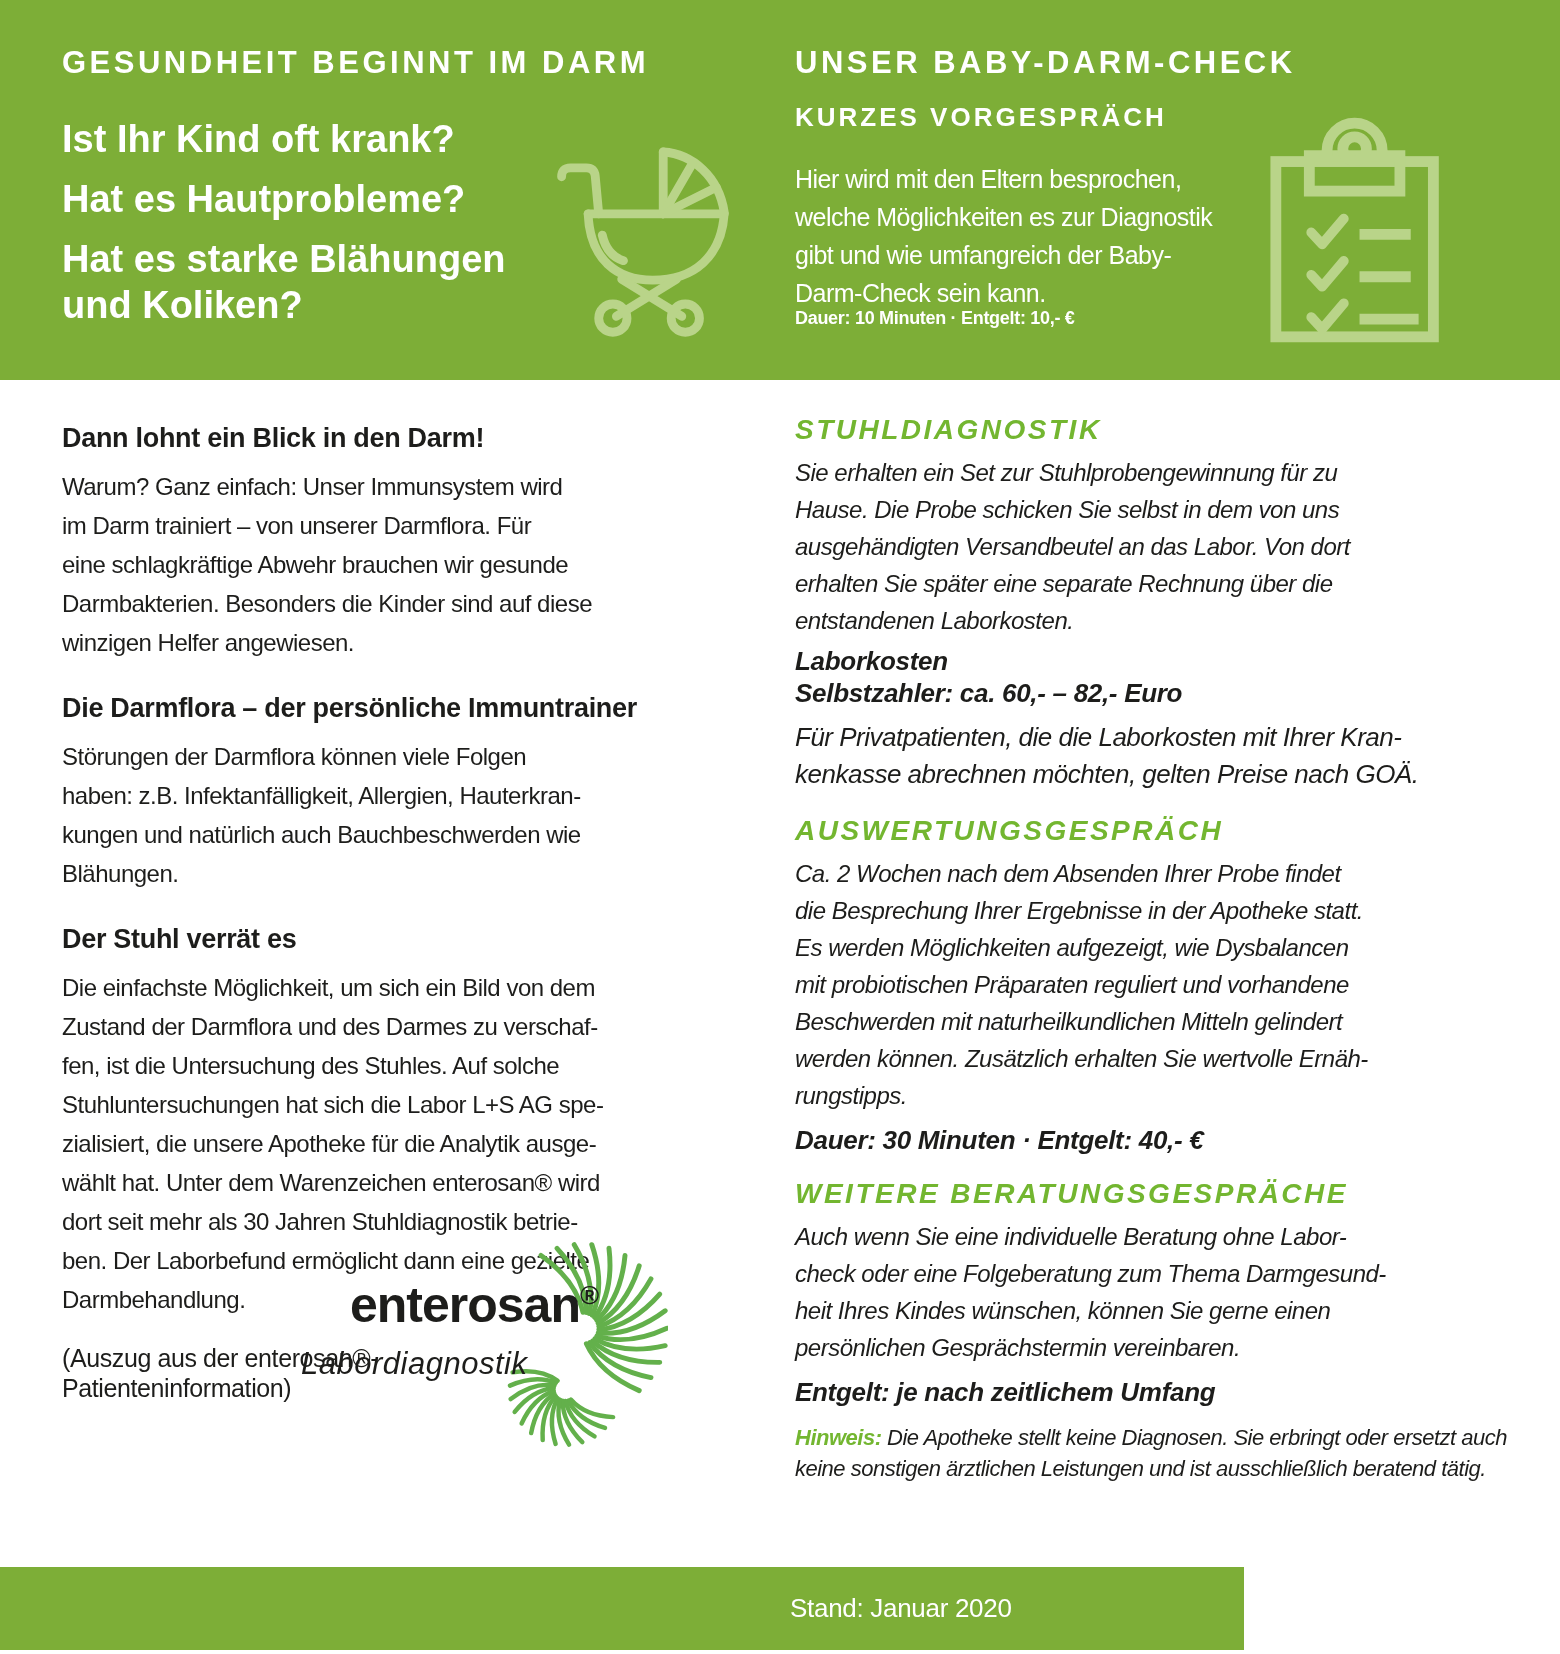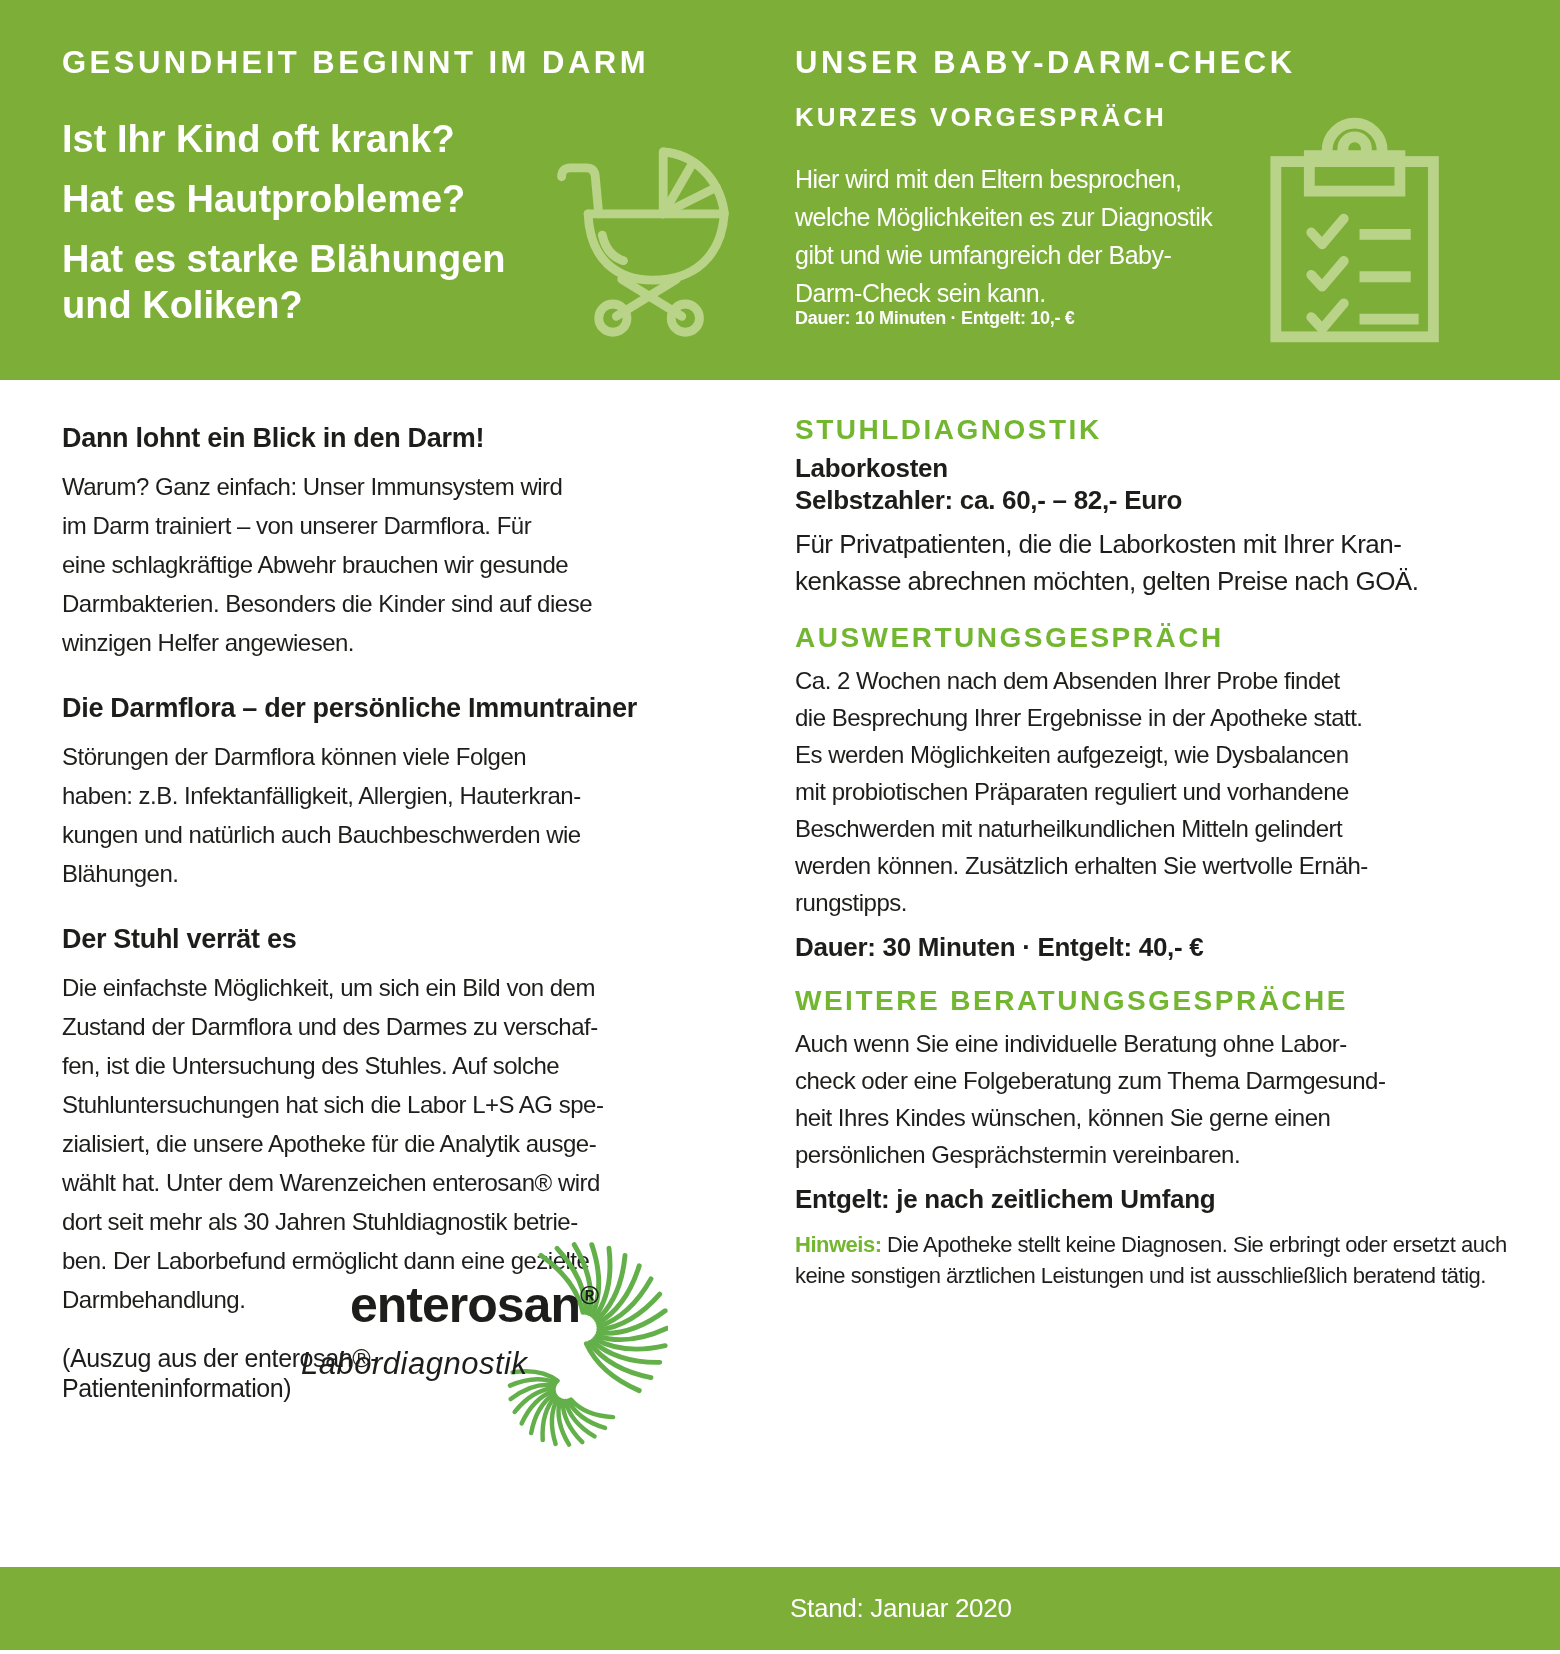--- a/index.html
+++ b/index.html
@@ -17,21 +17,21 @@
   .questions p{margin:0 0 14px;font-size:38px;line-height:46px;font-weight:bold;white-space:pre-line;}
   .kurz{position:absolute;left:795px;top:102px;margin:0;color:#fff;font-size:26px;font-weight:bold;letter-spacing:3px;}
   .banner-body{position:absolute;left:795px;top:160px;width:470px;margin:0;color:#fff;
     font-size:25px;line-height:38px;letter-spacing:-0.5px;white-space:pre-line;}
   .banner-meta{position:absolute;left:795px;top:308px;margin:0;color:#fff;font-size:18px;font-weight:bold;letter-spacing:-0.3px;}
   .stroller-svg{position:absolute;left:551px;top:128px;}
   .clipboard-svg{position:absolute;left:1266px;top:113px;}
   
   .col{position:absolute;top:380px;}
   .col-left{left:62px;width:660px;}
-  .col-right{left:795px;width:720px;}
+  .col-right{left:795px;width:720px;font-style:italic;}
   .bold-head{margin:0;font-size:27px;line-height:33px;font-weight:bold;letter-spacing:-0.3px;}
   .col-left .bold-head.lead{margin-top:42px;}
   .col-left .bold-head.mid{margin-top:30px;}
   .body-p{margin:12px 0 0;font-size:24px;line-height:39px;letter-spacing:-0.5px;white-space:pre-line;}
   .green-head{margin:0;font-size:28px;line-height:32px;font-weight:bold;letter-spacing:2.5px;
     color:var(--accent-green,#73b630);}
   .col-right .green-head.first{margin-top:34px;}
   .col-right .green-head.later{margin-top:22px;}
   .col-right .body-p{margin-top:8px;line-height:37px;}
   .lab-label{margin:6px 0 0;font-size:26px;line-height:32px;font-weight:bold;letter-spacing:-0.3px;}
@@ -42,21 +42,21 @@
   .hinweis{margin:14px 0 0;font-size:22px;line-height:31px;letter-spacing:-0.5px;white-space:pre-line;}
   .hinweis .hl{color:var(--accent-green,#73b630);font-weight:bold;}
   .source-note{margin:24px 0 0;font-size:25px;line-height:30px;letter-spacing:-0.4px;white-space:pre-line;}
   
   .logo{position:absolute;left:295px;top:1228px;width:430px;height:240px;}
   .logo-spiral{position:absolute;left:205px;top:0;}
   .logo-word{position:absolute;left:55px;top:48px;margin:0;font-size:50px;font-weight:bold;letter-spacing:-1px;color:#1d1d1b;white-space:nowrap;}
   .logo-word sup{font-size:26px;vertical-align:18px;font-weight:bold;}
   .logo-tag{position:absolute;left:6px;top:118px;margin:0;font-size:31px;font-style:italic;letter-spacing:0.5px;color:#1d1d1b;white-space:nowrap;}
   
-  .footer{position:absolute;left:0;top:1567px;width:1560px;height:83px;background:var(--banner-green,#7dae37);}
+  .footer{position:absolute;left:0;top:1567px;width:1244px;height:83px;background:var(--banner-green,#7dae37);}
   .footer span{position:absolute;left:790px;top:26px;color:#fff;font-size:26px;letter-spacing:-0.3px;}
   .icon-stroke{fill:none;stroke:var(--pale-icon-green,#b9d489);stroke-width:10;stroke-linecap:round;stroke-linejoin:round;}
   .icon-stroke-sq{fill:none;stroke:var(--pale-icon-green,#b9d489);stroke-width:11;stroke-linecap:butt;}
   .blade{fill:none;stroke:var(--logo-green,#63b04b);stroke-linecap:round;}
 </style>
 </head>
 <body>
 
 <div class="page">
 
@@ -174,20 +174,25 @@
           <use href="#bladeB" transform="rotate(274)"></use>
         <use href="#bladeB" transform="rotate(288)"></use>
       </g>
     </svg>
     <p class="logo-word"><span>enterosan</span><sup>®</sup></p>
     <p class="logo-tag">Labordiagnostik</p>
   </div>
 
   <section class="col col-right">
     <h2 class="green-head first">STUHLDIAGNOSTIK</h2>
+    <p class="body-p">Sie erhalten ein Set zur Stuhlprobengewinnung für zu
+Hause. Die Probe schicken Sie selbst in dem von uns
+ausgehändigten Versandbeutel an das Labor. Von dort
+erhalten Sie später eine separate Rechnung über die
+entstandenen Laborkosten.</p>
 
     <p class="lab-label">Laborkosten</p>
     <p class="lab-price">Selbstzahler:  ca. 60,- – 82,- Euro</p>
 
     <p class="note-p">Für Privatpatienten, die die Laborkosten mit Ihrer Kran-
 kenkasse abrechnen möchten, gelten Preise nach GOÄ.</p>
 
     <h2 class="green-head later">AUSWERTUNGSGESPRÄCH</h2>
     <p class="body-p">Ca. 2 Wochen nach dem Absenden Ihrer Probe findet
 die Besprechung Ihrer Ergebnisse in der Apotheke statt.

